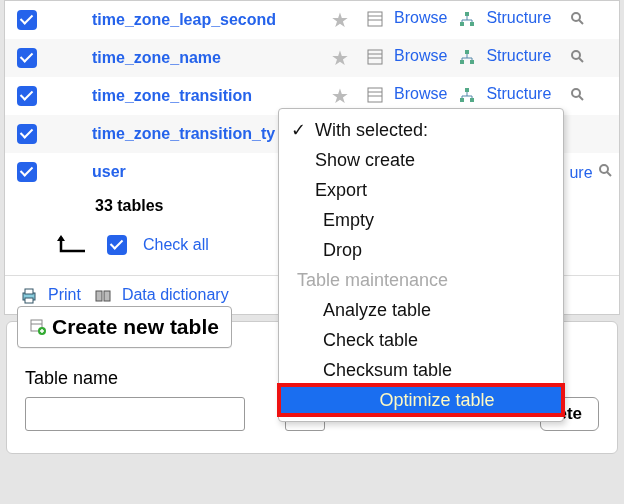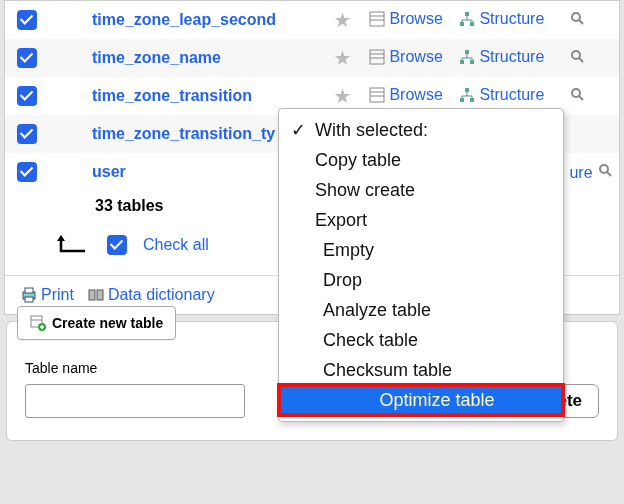--- a/index.html
+++ b/index.html
@@ -36,44 +36,44 @@
     content: "";
     position: absolute;
     left: 6px; top: 2px;
     width: 5px; height: 10px;
     border: solid #fff;
     border-width: 0 2.5px 2.5px 0;
     transform: rotate(45deg);
   }
   .tname { color: #2563eb; font-weight: 600; margin-left: 37px; }
   .star { color: #bbb; font-size: 20px; }
-  .actlink { color: #2563eb; display: inline-flex; align-items: center; gap: 4px; }
+  .actlink { color: #2563eb; display: inline-flex; align-items: flex-end; gap: 11px; }
   .icon16 { width: 16px; height: 16px; display: inline-block; vertical-align: middle; }
   .summary { font-weight: 700; padding-left: 90px; height: 30px; display:flex; align-items:center;}
   .checkall-row {
     display: flex; align-items: center; gap: 16px;
     padding: 12px 40px 18px 50px;
   }
   .toolbar {
     display: flex; gap: 14px; align-items: center;
     padding: 10px 16px; border-top: 1px solid #ddd;
   }
   .create-section {
     margin: 6px; border: 1px solid #ccc; border-radius: 6px;
     background: #fff; padding: 14px 18px 22px 18px;
   }
   .create-btn {
     display: inline-flex; align-items: center; gap: 6px;
     border: 1px solid #aaa; background: #fff; border-radius: 4px;
-    padding: 8px 12px; font-weight: 700; font-size: 14px;
+    padding: 8px 12px; font-weight: 700; font-size: 21px;
     position: relative; top: -30px; left: -8px;
     box-shadow: 0 1px 0 rgba(0,0,0,0.05);
   }
   .form-row { display: flex; gap: 40px; margin-top: -10px;}
-  .form-col label { display:block; margin-bottom: 8px; font-size: 14px;}
+  .form-col label { display:block; margin-bottom: 8px; font-size: 18px;}
   .textinput {
     border: 1px solid #999; border-radius: 3px;
     height: 34px; width: 220px; padding: 4px 8px; font-size: 16px;
   }
   .btn {
     border: 1px solid #999; background: #fff; border-radius: 6px;
     padding: 6px 16px; font-size: 17px; font-weight: 600;
   }
   
   .menu {
@@ -257,23 +257,23 @@
       <input class="textinput" style="width: 40px;">
     </div>
     <div class="form-col" style="align-self:flex-end;margin-left:auto;">
       <button class="btn">ete</button>
     </div>
   </div>
 </div>
 
 <div class="menu">
   <div class="mi"><span class="check">✓</span><span>With selected:</span></div>
-  <div class="mi">Copy table</div>
   <div class="mi">Show create</div>
   <div class="mi">Export</div>
   <div class="mi indent">Empty</div>
   <div class="mi indent">Drop</div>
+  <div class="mi header">Table maintenance</div>
   <div class="mi indent">Analyze table</div>
   <div class="mi indent">Check table</div>
   <div class="mi indent">Checksum table</div>
   <div class="mi indent selected highlight">Optimize table</div>
 
 </div>
 
 </body></html>

